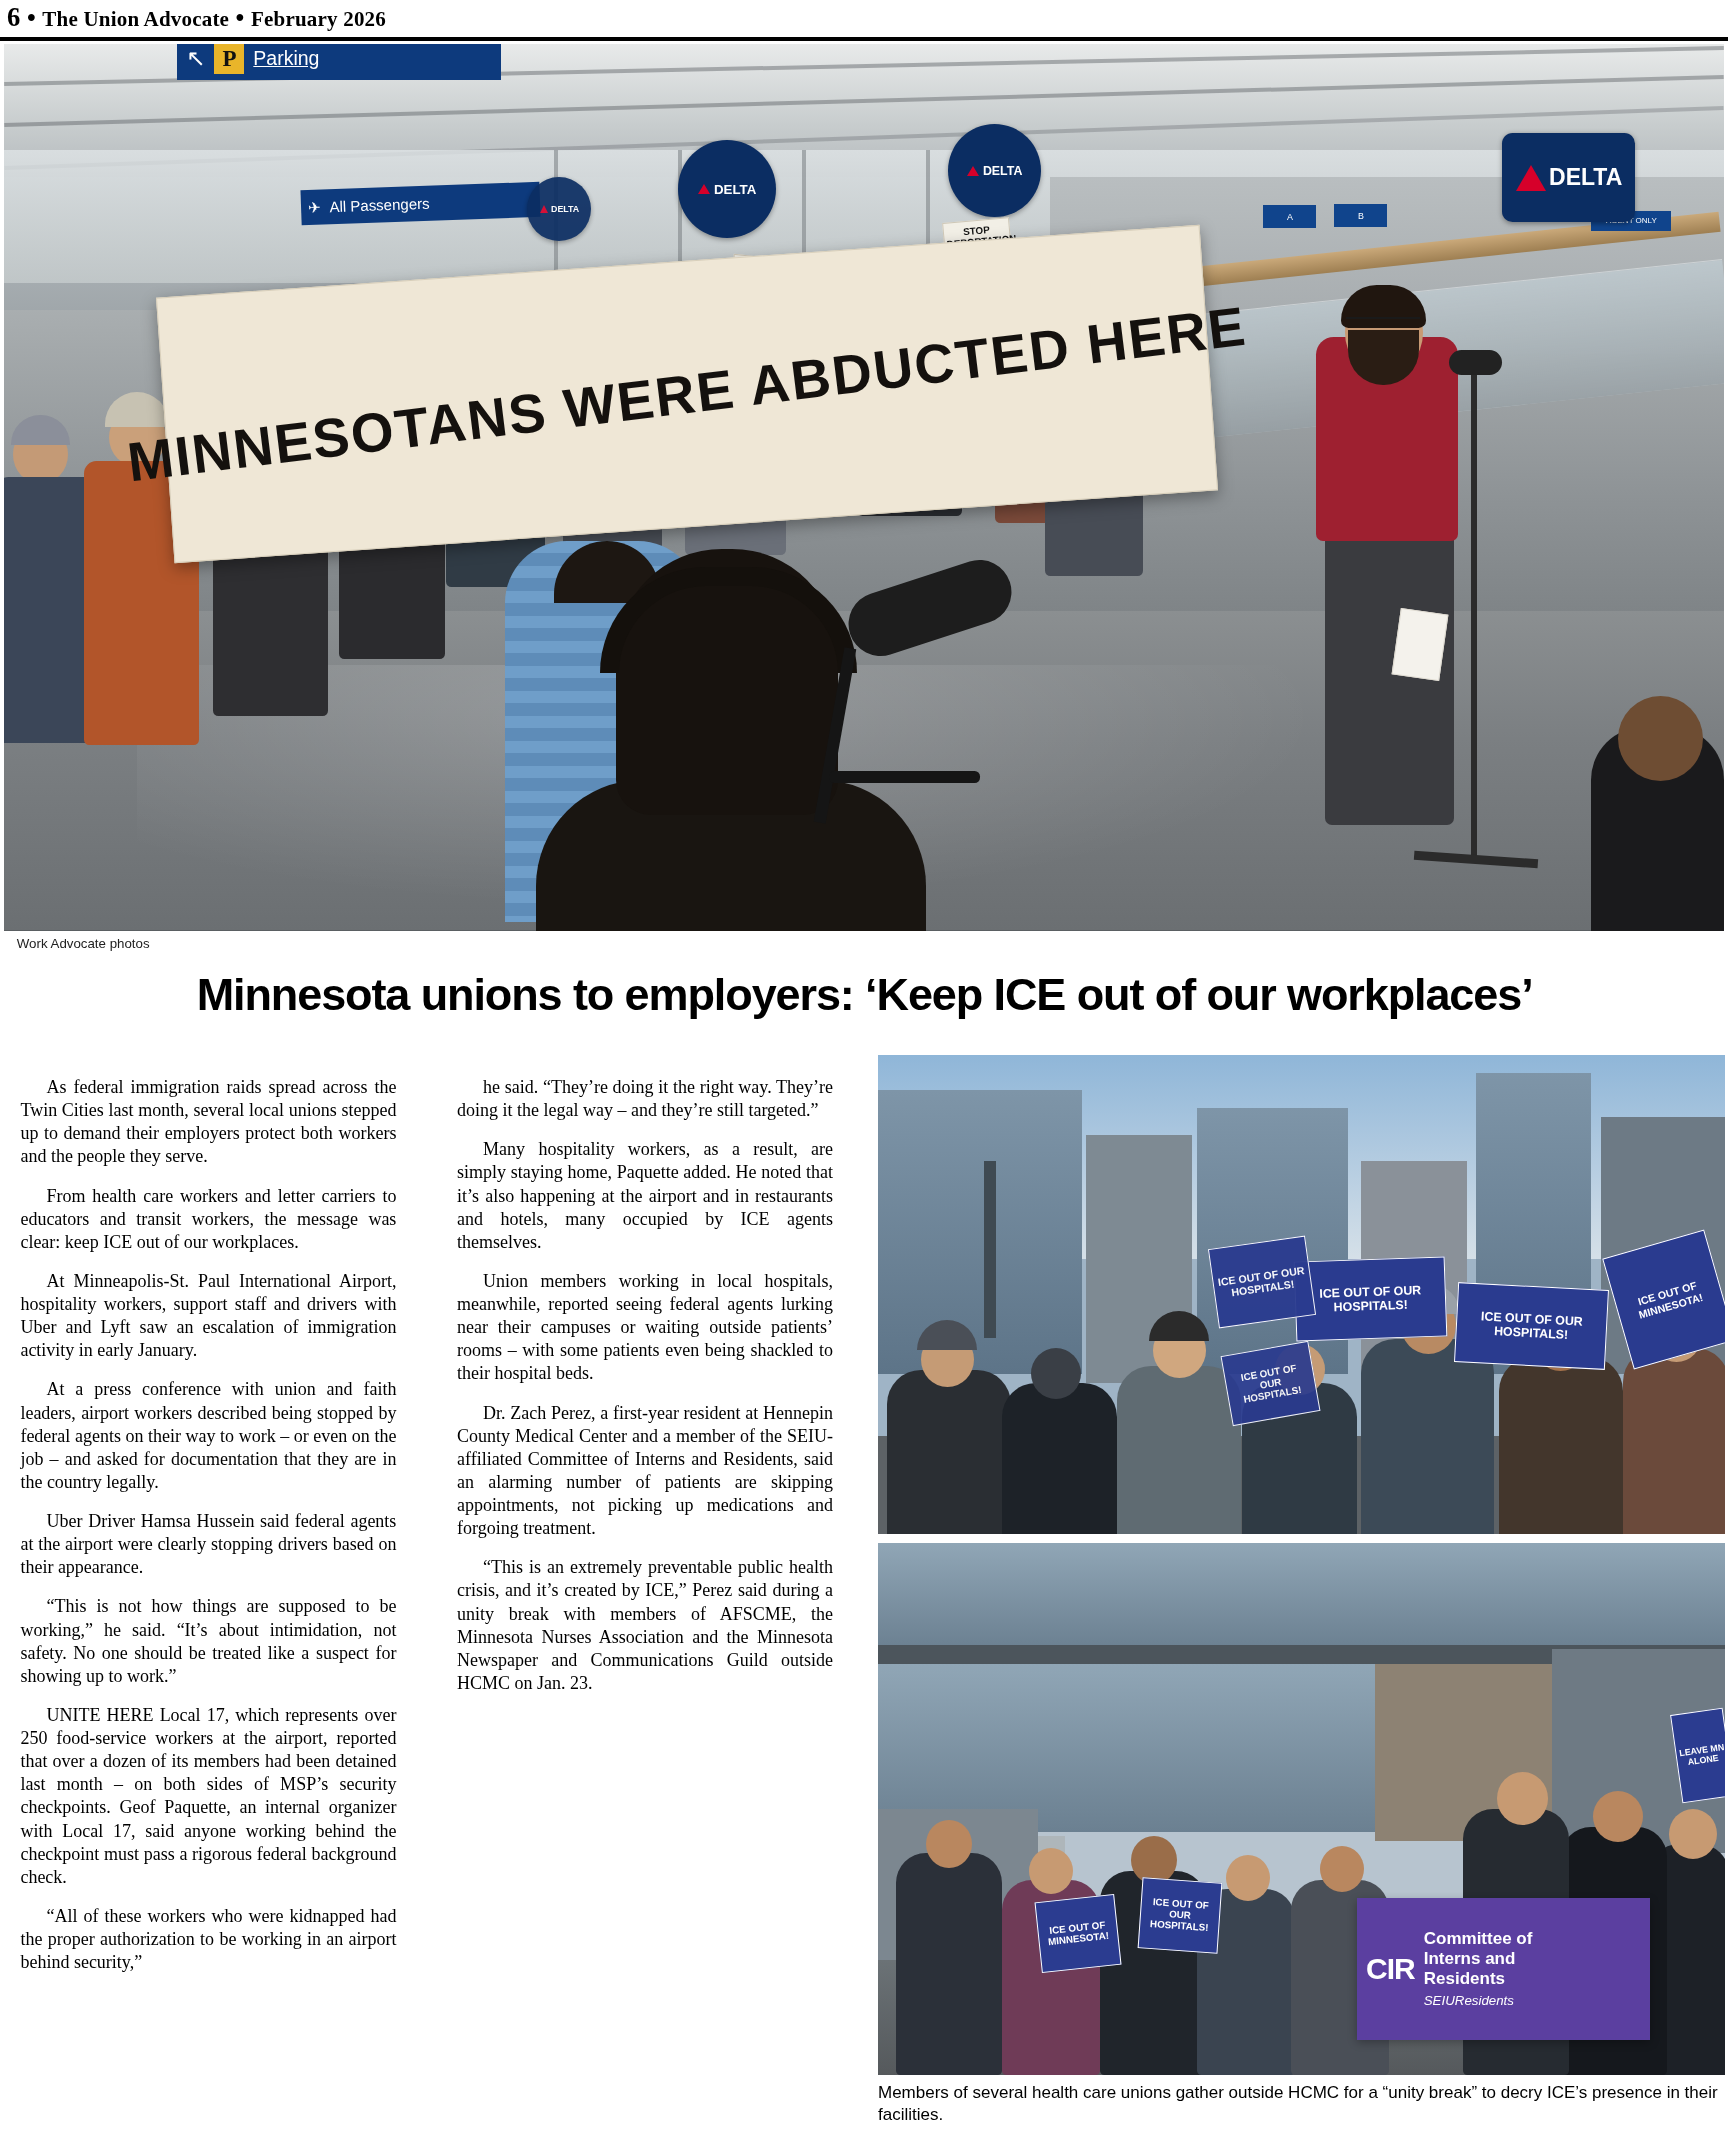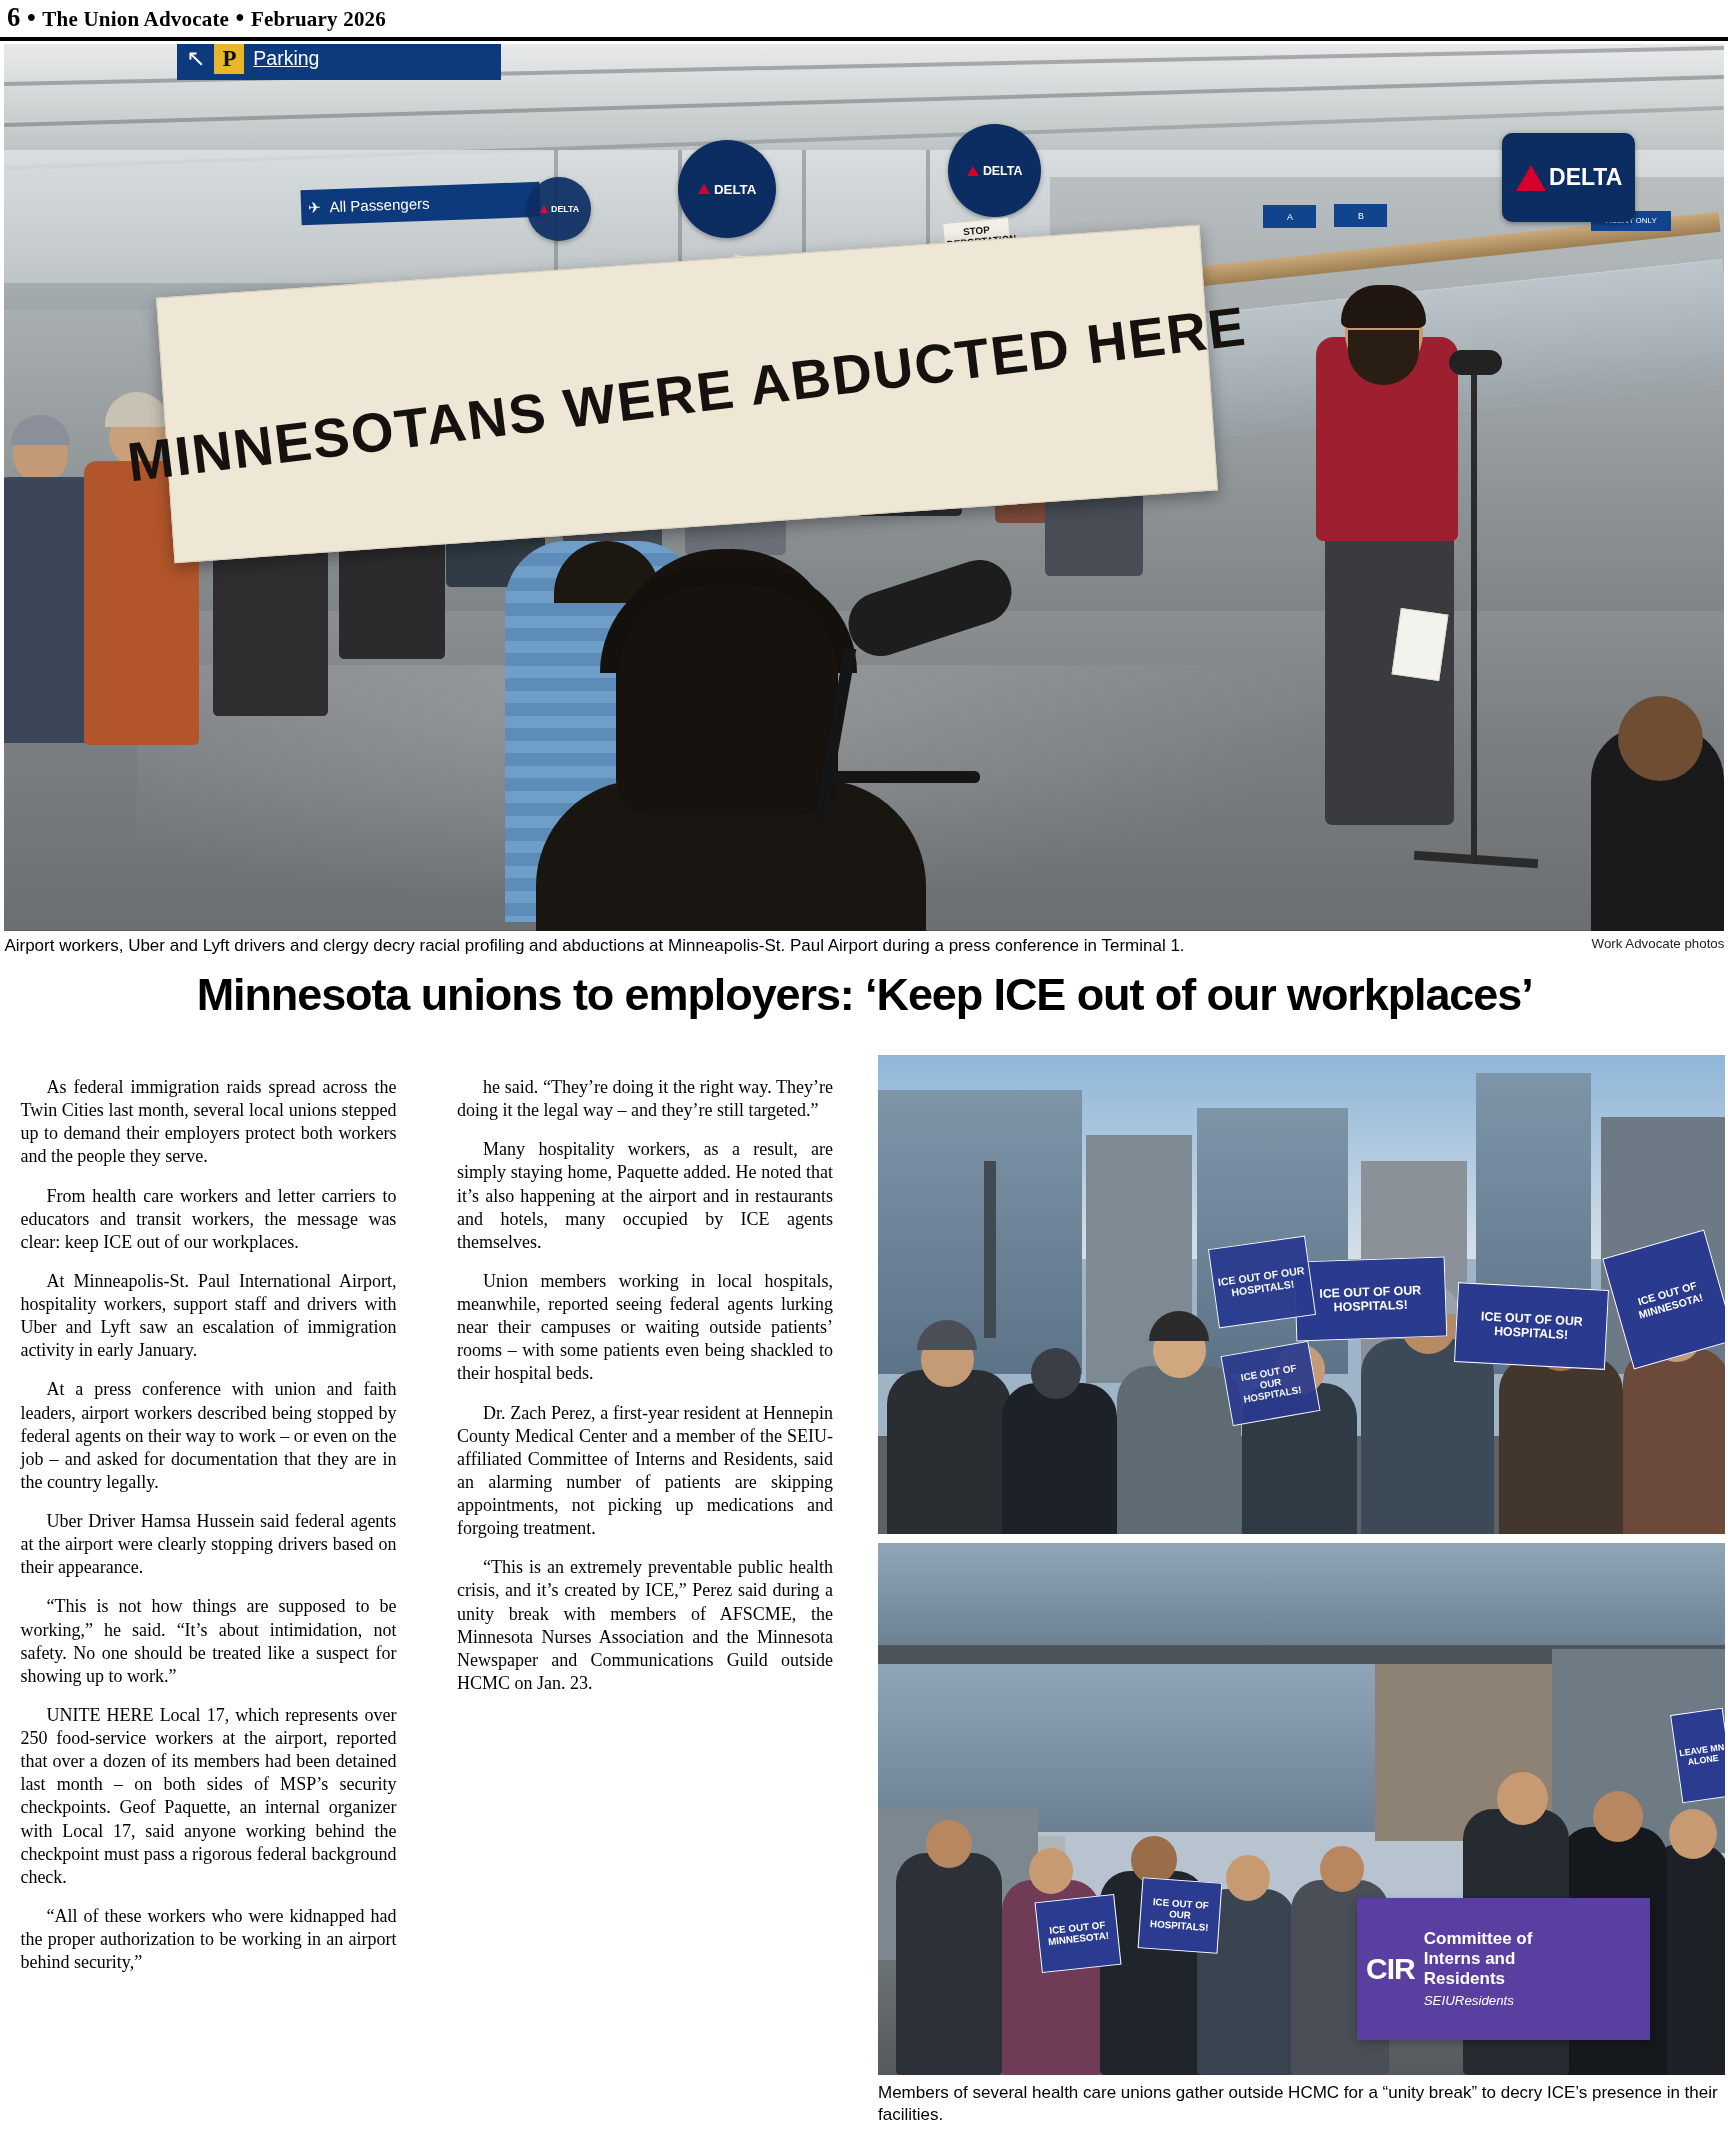--- a/index.html
+++ b/index.html
@@ -479,21 +479,20 @@
     <div class="boom-arm"></div>
     <div class="boom-mic"></div>
     <div class="tripod"></div>
 
     <div class="right-fg-person"></div>
     <div class="right-fg-head"></div>
   </div>
 </div>
 
 <div class="photo-caption">
-  <div>Airport workers, Uber and Lyft drivers and clergy decry racial profiling and abductions at Minneapolis-St. Paul Airport during a press conference in Terminal 1.</div>
   <div class="photo-credit">Work Advocate photos</div>
 </div>
 
 <div class="headline">Minnesota unions to employers: ‘Keep ICE out of our workplaces’</div>
 
 <div class="col" id="col1">
     <p>As federal immigration raids spread across the Twin Cities last month, several local unions stepped up to demand their employers protect both workers and the people they serve.</p>
     <p>From health care workers and letter carriers to educators and transit workers, the message was clear: keep ICE out of our workplaces.</p>
     <p>At Minneapolis-St. Paul International Airport, hospitality workers, support staff and drivers with Uber and Lyft saw an escalation of immigration activity in early January.</p>
     <p>At a press conference with union and faith leaders, airport workers described being stopped by federal agents on their way to work – or even on the job – and asked for documentation that they are in the country legally.</p>

